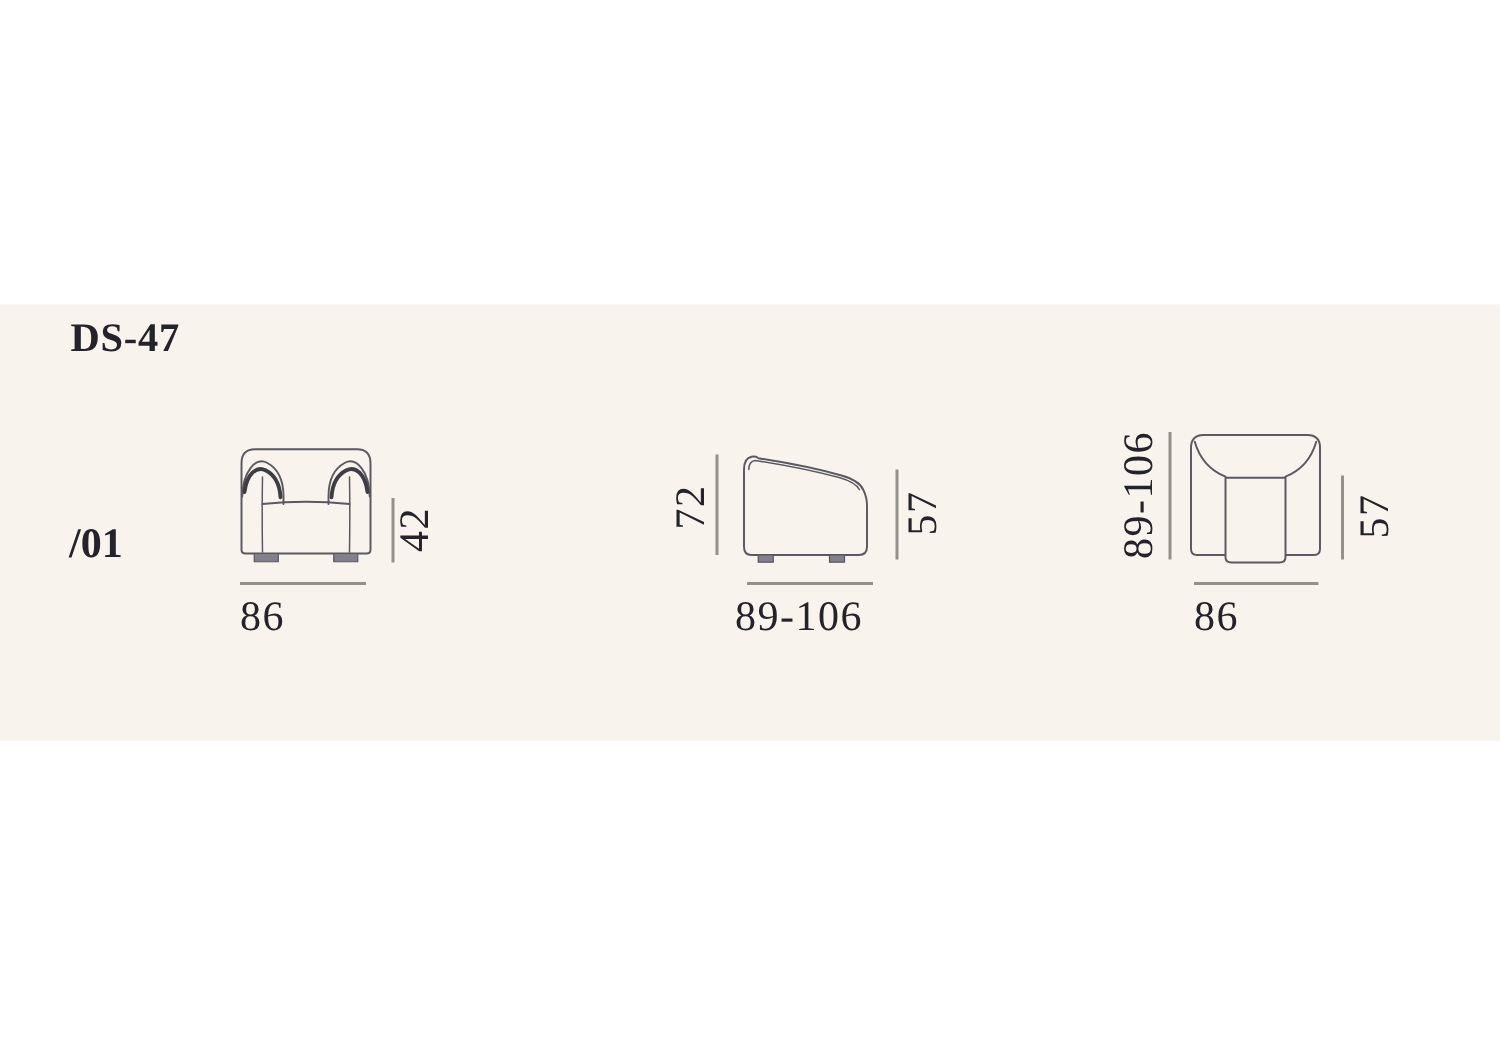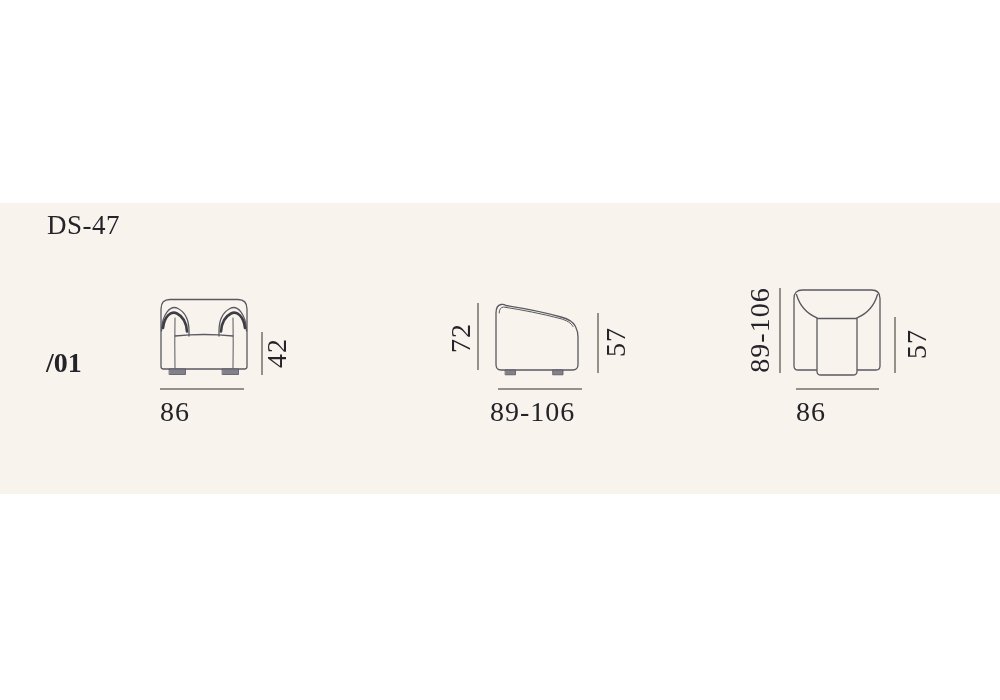--- a/index.html
+++ b/index.html
@@ -3,21 +3,21 @@
 <meta charset="utf-8">
 <style>
   :root{
     --page_bg:#ffffff; --band_bg:#f8f4ed; --drawing_stroke:#5a5860;
     --drawing_shadow:#3e3d43; --dim_line:#94918b; --text:#25232a; --feet_fill:#82808a;
   }
   html,body{margin:0;padding:0;}
   body{background:var(--page_bg);font-family:"Liberation Serif","DejaVu Serif",serif;}
   .canvas{position:relative;width:1000px;height:700px;background:var(--page_bg);overflow:hidden;}
   .band{position:absolute;left:0;top:203px;width:1000px;height:291px;background:var(--band_bg);}
-  .title{position:absolute;left:47px;top:210px;font-size:27px;font-weight:normal;
+  .title{position:absolute;left:47px;top:210px;font-size:27px;font-weight:bold;
          letter-spacing:.5px;color:var(--text);}
   .variant{position:absolute;left:46px;top:347px;font-size:28px;font-weight:bold;color:var(--text);text-align:right;}
   .vline{position:absolute;width:2px;background:var(--dim_line);}
   .hline{position:absolute;height:2px;background:var(--dim_line);}
   .hdim{position:absolute;font-size:28px;color:var(--text);text-align:left;letter-spacing:1px;}
   .vdim{position:absolute;font-size:28px;color:var(--text);white-space:nowrap;
         transform:translate(-50%,-50%) rotate(-90deg);letter-spacing:1px;}
   svg{position:absolute;overflow:visible;}
   svg path,svg rect{fill:none;stroke:var(--drawing_stroke);stroke-width:1.3;
         stroke-linecap:round;stroke-linejoin:round;}

